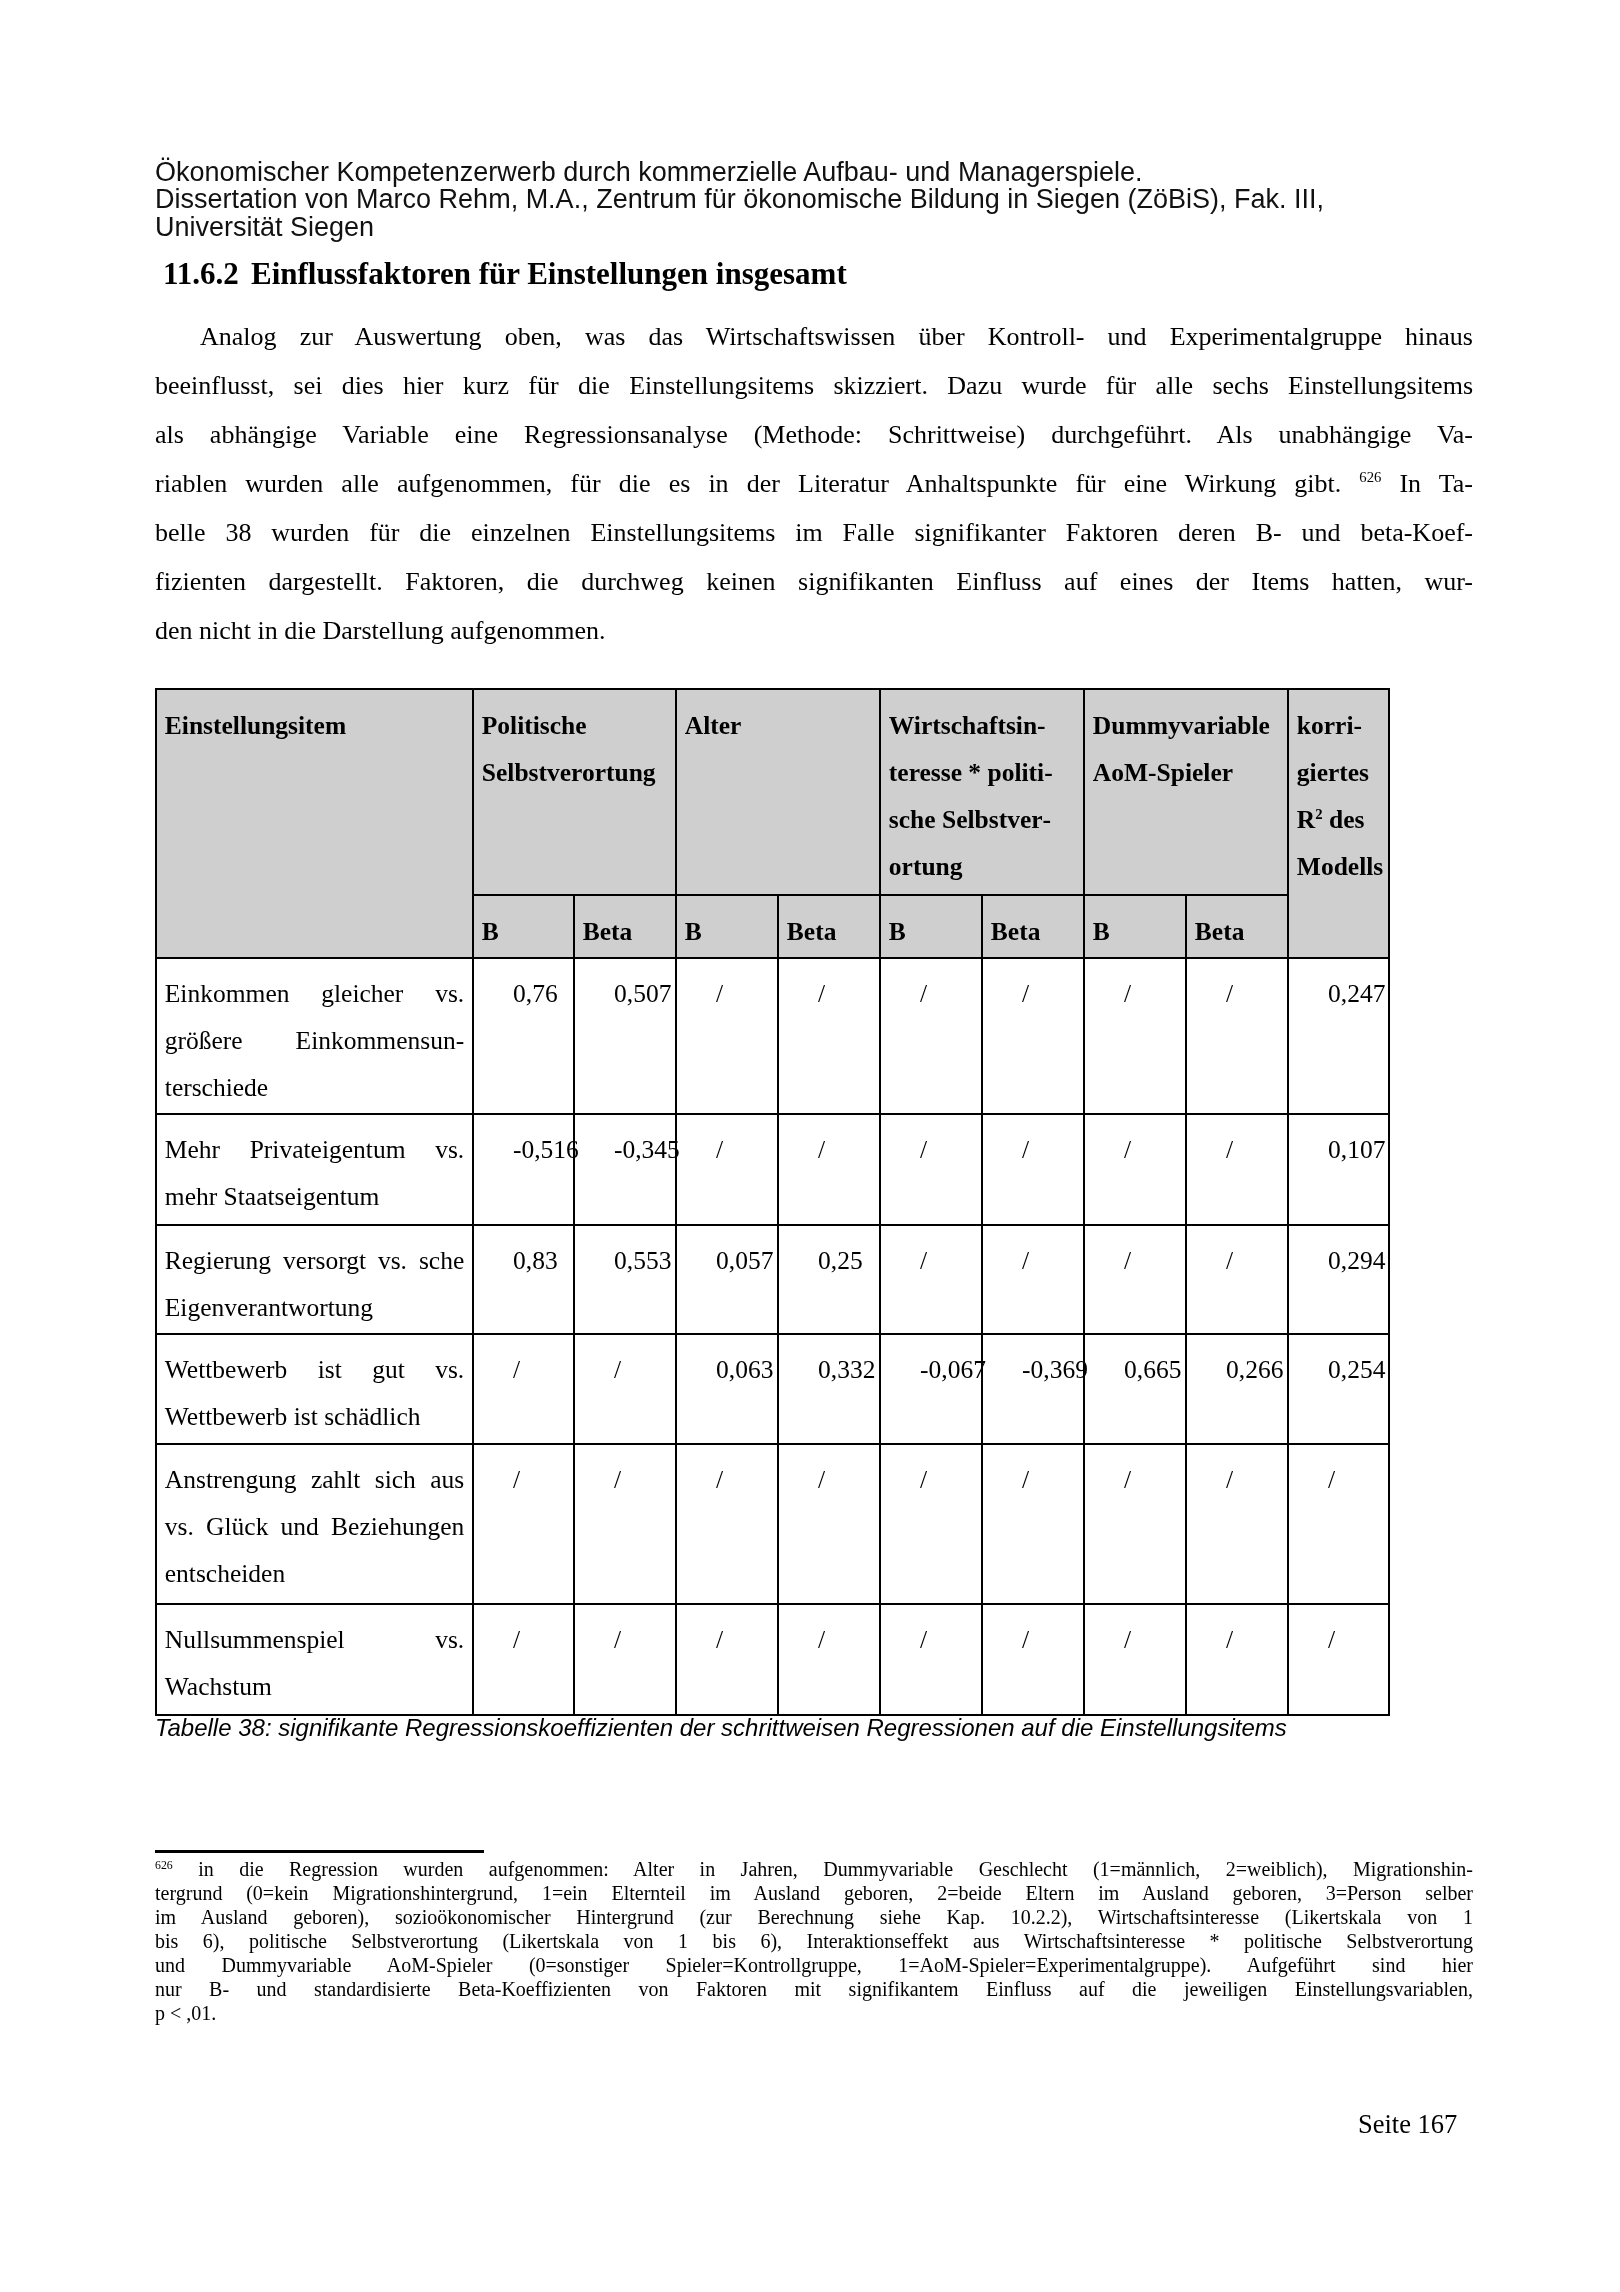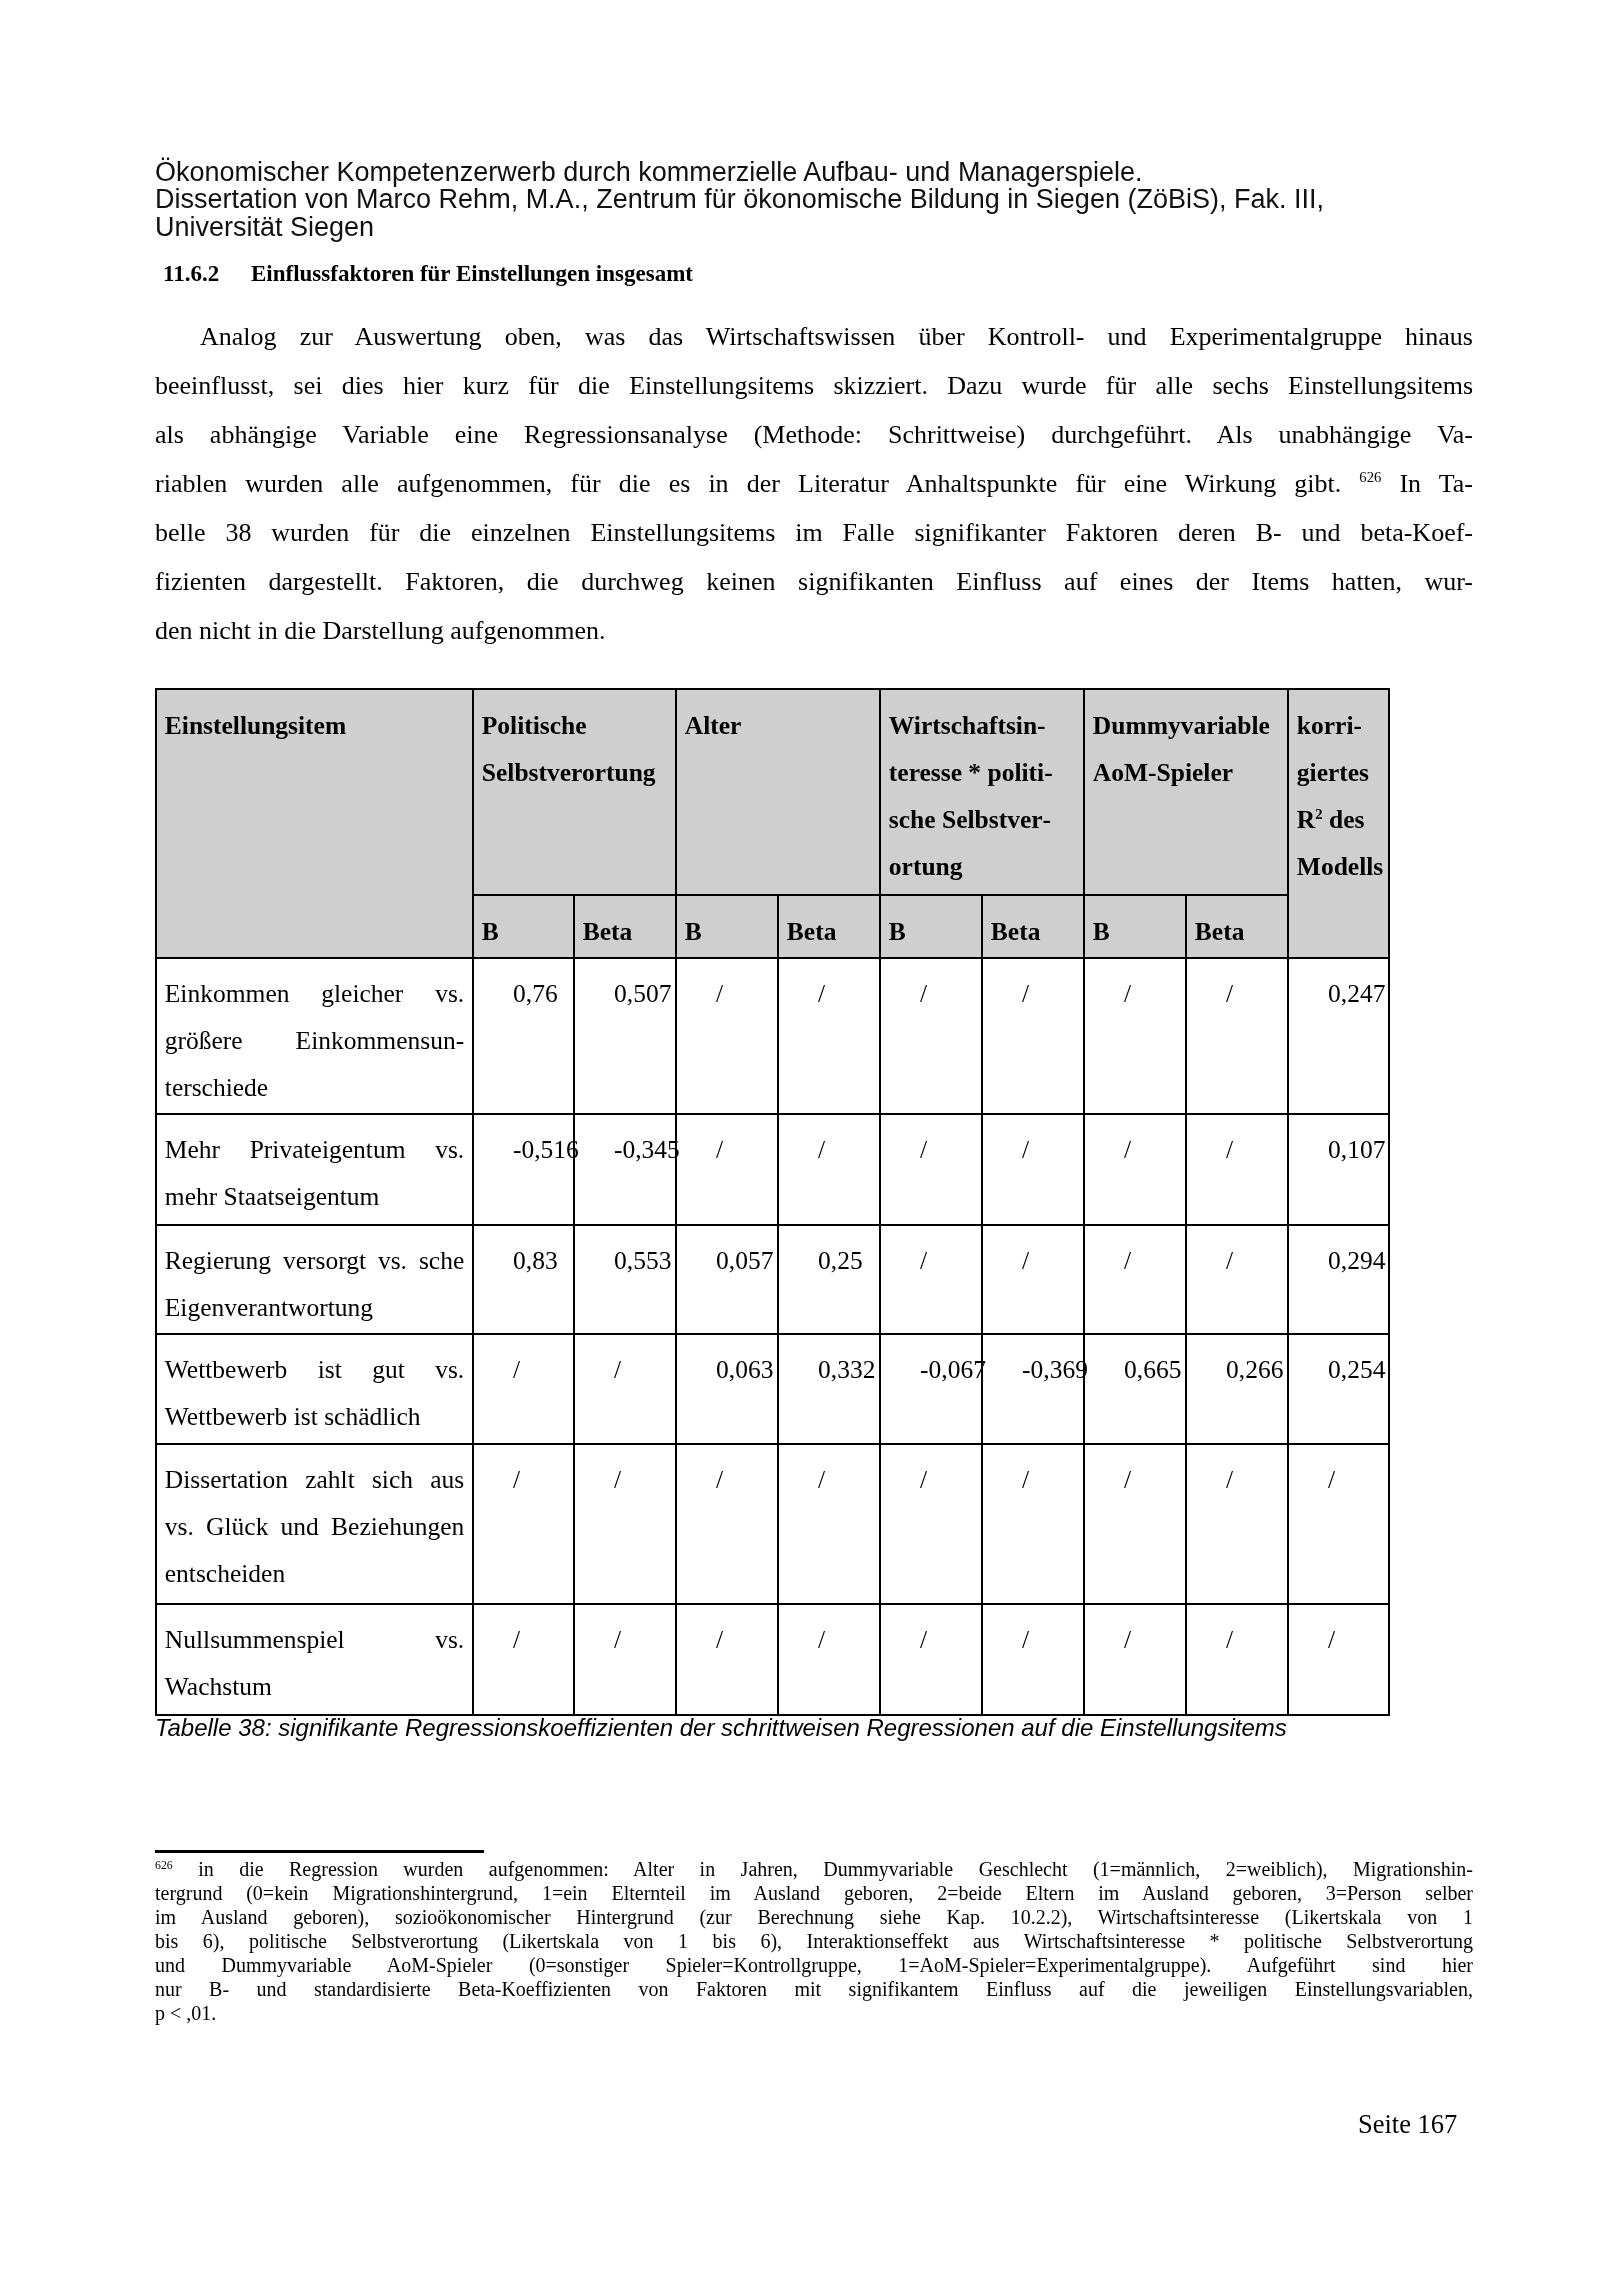--- a/index.html
+++ b/index.html
@@ -3,21 +3,21 @@
 <meta charset="utf-8">
 <style>
   html, body { margin: 0; padding: 0; background: #ffffff; }
   body { width: 1620px; height: 2293px; position: relative; overflow: hidden; color: #000; }
   .page { position: absolute; left: 0; top: 0; width: 1620px; height: 2293px; }
 
   .running-header { position: absolute; left: 155px; top: 159px; width: 1294px;
     font-family: "Liberation Sans", sans-serif; font-size: 27px; line-height: 27.4px; color: #111; }
 
   .section-title { position: absolute; left: 163px; top: 257px;
-    font-family: "Liberation Serif", serif; font-weight: bold; font-size: 23px; line-height: 33px; }
+    font-family: "Liberation Serif", serif; font-weight: bold; font-size: 31px; line-height: 33px; }
   .section-title .num { display: inline-block; width: 88px; }
 
   .body-text { position: absolute; left: 155px; top: 312px; width: 1318px;
     font-family: "Liberation Serif", serif; font-size: 26px; line-height: 49px;
     text-align: justify; }
   .body-text .line { display: block; text-align: justify; text-align-last: justify; height: 49px; white-space: nowrap; }
   .body-text .line.last { text-align-last: left; }
   .body-text .line.first { text-indent: 45px; }
   sup.fn { font-size: 14.7px; vertical-align: 9.8px; line-height: 0; }
 
@@ -144,21 +144,21 @@
       <td class="val">/</td>
       <td class="val">0,063</td>
       <td class="val">0,332</td>
       <td class="val">-0,067</td>
       <td class="val">-0,369</td>
       <td class="val">0,665</td>
       <td class="val">0,266</td>
       <td class="val">0,254</td>
     </tr>
     <tr style="height:160px">
-      <td class="item">Dissertation zahlt sich aus vs. Glück und Beziehun­gen entscheiden</td>
+      <td class="item">Anstrengung zahlt sich aus vs. Glück und Beziehun­gen entscheiden</td>
       <td class="val">/</td>
       <td class="val">/</td>
       <td class="val">/</td>
       <td class="val">/</td>
       <td class="val">/</td>
       <td class="val">/</td>
       <td class="val">/</td>
       <td class="val">/</td>
       <td class="val">/</td>
     </tr>

